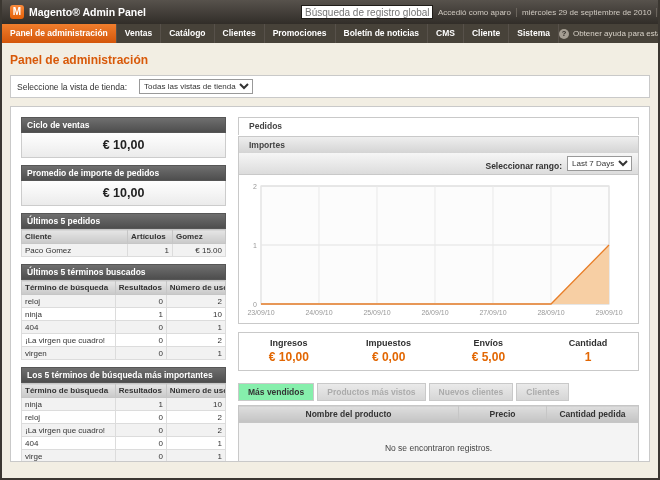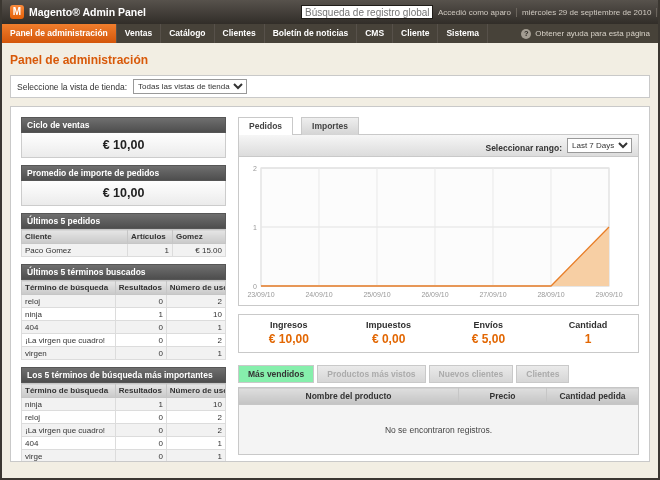--- a/index.html
+++ b/index.html
@@ -35,21 +35,21 @@
   .help-icon { width:10px; height:10px; border-radius:50%; background:#a49d92;
                color:#2f2b26; font-size:7.5px; font-weight:bold; line-height:10px;
                text-align:center; }
   .help-icon::before { content:"?"; }
 
   
   .content { flex:1; padding:7px 8px 0; overflow:hidden; }
   .page-title { color:#d85909; font-size:12px; font-weight:bold; margin:3px 0 8px; }
 
   .store-switcher { background:#fff; border:1px solid #c9c9c9; padding:3px 6px;
-                    font-size:8.5px; color:#333; display:flex; align-items:center; gap:6px; }
+                    font-size:8.5px; color:#333; display:flex; align-items:center; gap:12px; }
   select { font-size:8px; height:15px; border:1px solid #999; background:#fff; color:#333; }
 
   .main-panel { background:#fff; border:1px solid #c9c9c9; margin-top:8px;
                 padding:10px; display:flex; gap:12px; height:356px; overflow:hidden; }
 
   
   .left-col { width:205px; flex-shrink:0; display:flex; flex-direction:column; gap:7px; }
   .panel-head { background:linear-gradient(#6f6f6f,#4e4e4e); border:1px solid #565656;
                 color:#fff; font-size:8.5px; font-weight:bold; padding:2px 5px; }
   .panel-value { border:1px solid #ccc; border-top:none; background:linear-gradient(#ffffff,#ebebeb);
@@ -58,21 +58,21 @@
   .mini-table th { background:linear-gradient(#e5e5e5,#c9c9c9); border:1px solid #c6c6c6;
                    padding:2px 3px; text-align:left; font-weight:bold; color:#333;
                    white-space:nowrap; overflow:hidden; }
   .mini-table td { border:1px solid #dcdcdc; padding:1.5px 3px; color:#333; background:#fff;
                    white-space:nowrap; overflow:hidden; }
   .mini-table tr:nth-child(even) td { background:#f2f2f2; }
   .num { text-align:right; }
 
   
   .right-col { flex:1; min-width:0; }
-  .tabs-row { display:flex; gap:8px; position:relative; z-index:2; }
+  .tabs-row { display:flex; gap:2px; position:relative; z-index:2;flex-direction:column; }
   .tab { font-size:8.5px; font-weight:bold; padding:3px 10px; color:#444; cursor:pointer;
          background:linear-gradient(#eeeeee,#d4d4d4); border:1px solid #c9c9c9;
          border-bottom:none; margin-bottom:-1px; }
   .tab.active { background:#fff; padding-bottom:4px; }
 
   .chart-toolbar { background:linear-gradient(#f6f6f6,#dcdcdc); border:1px solid #c9c9c9;
                    padding:3px 6px; display:flex; justify-content:flex-end; align-items:flex-end;
                    gap:5px; font-size:8.5px; font-weight:bold; color:#333; }
   .chart-box { border:1px solid #c9c9c9; border-top:none; background:#fff; padding:3px 2px 1px; }
 
@@ -106,20 +106,21 @@
       <span class="piece">miércoles 29 de septiembre de 2010</span>
       <span class="piece"><a class="logout">Cerrar Sesión</a></span>
     </div>
   </div>
 
   <div class="nav">
     <div class="nav-item active">Panel de administración</div>
     <div class="nav-item">Ventas</div>
     <div class="nav-item">Catálogo</div>
     <div class="nav-item">Clientes</div>
+    <div class="nav-item">Promociones</div>
     <div class="nav-item">Boletín de noticias</div>
     <div class="nav-item">CMS</div>
     <div class="nav-item">Cliente</div>
     <div class="nav-item">Sistema</div>
     <div class="nav-help">
       <span class="help-icon"></span>
       <span>Obtener ayuda para esta página</span>
     </div>
   </div>
 

